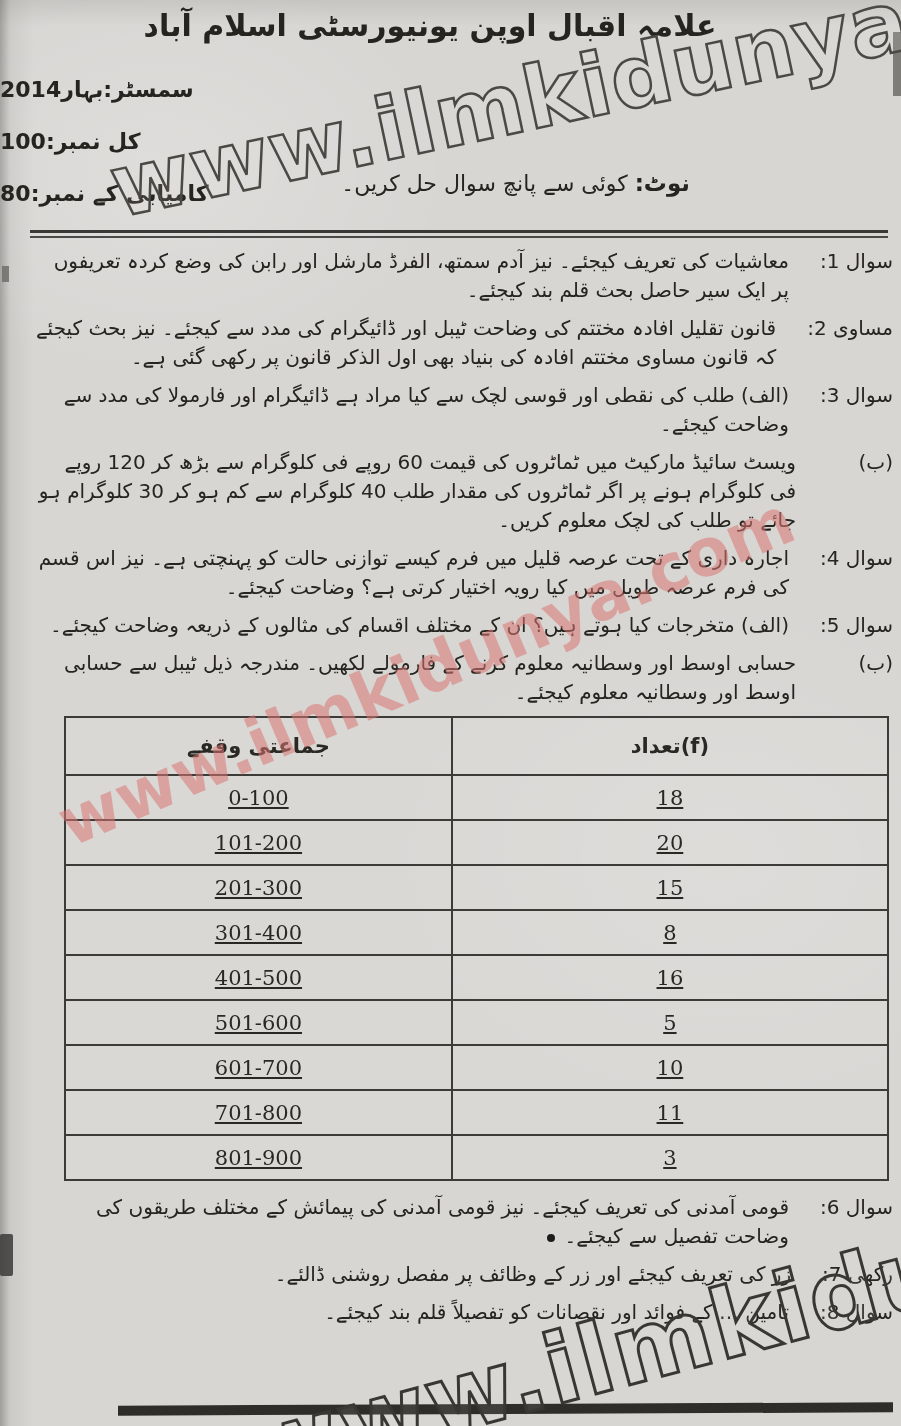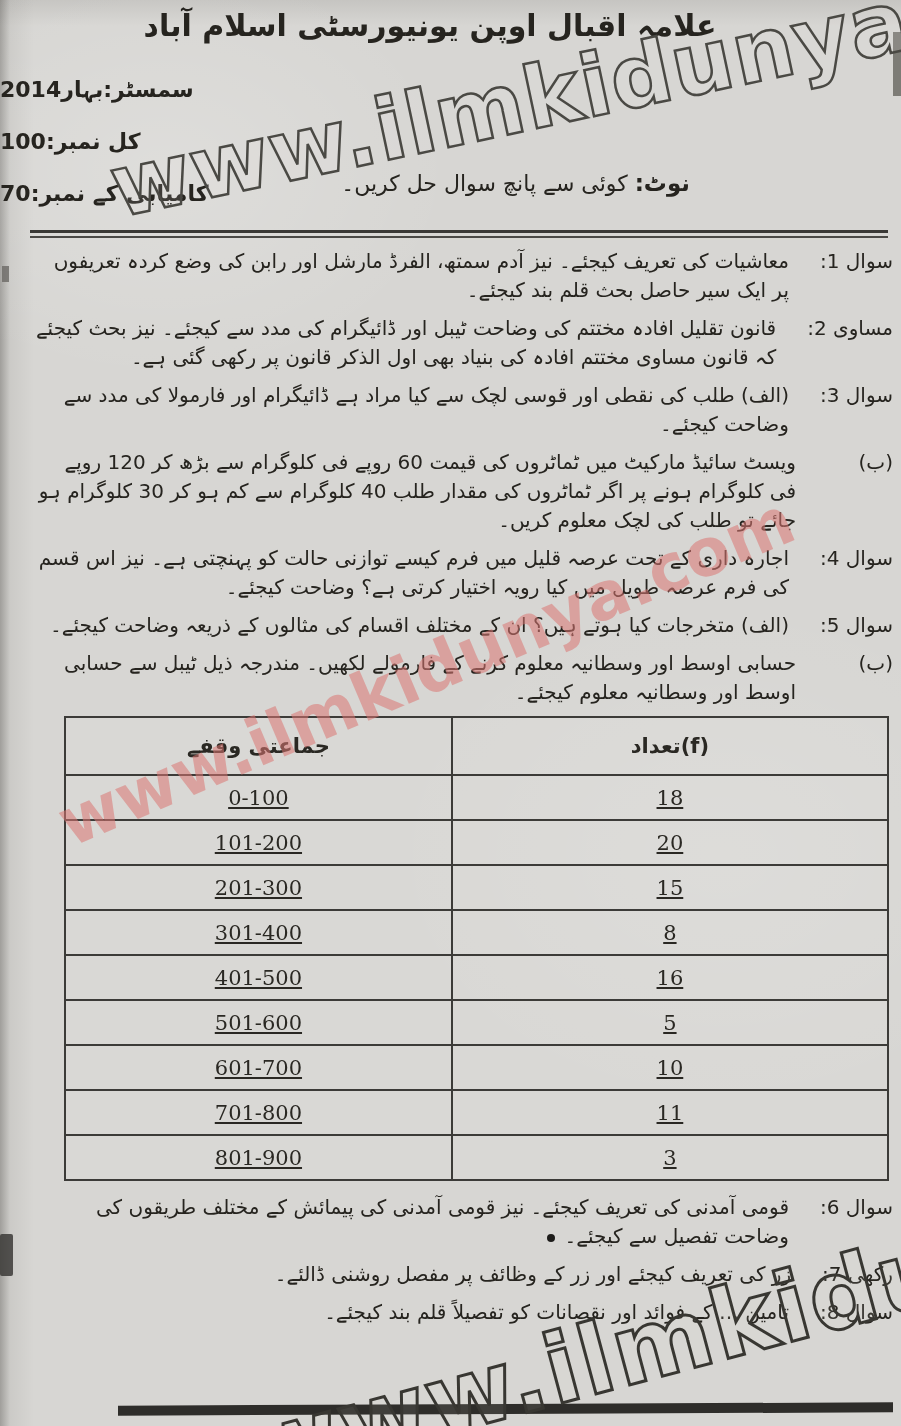--- a/index.html
+++ b/index.html
@@ -66,21 +66,21 @@
 <body>
 
 <div class="page">
 
   <div class="title">علامہ اقبال اوپن یونیورسٹی اسلام آباد</div>
 
 
   <div class="info-left">
     <div><span>سمسٹر:</span><span>بہار2014</span></div>
     <div><span>کل نمبر:</span><span>100</span></div>
-    <div><span>کامیابی کے نمبر:</span><span>70</span></div>
+    <div><span>کامیابی کے نمبر:</span><span>80</span></div>
   </div>
 
   <div class="note">
     <span class="nlabel">نوٹ:</span>
     <span>کوئی سے پانچ سوال حل کریں۔</span>
   </div>
 
   <div class="rule"></div>
 
   <div class="content">

